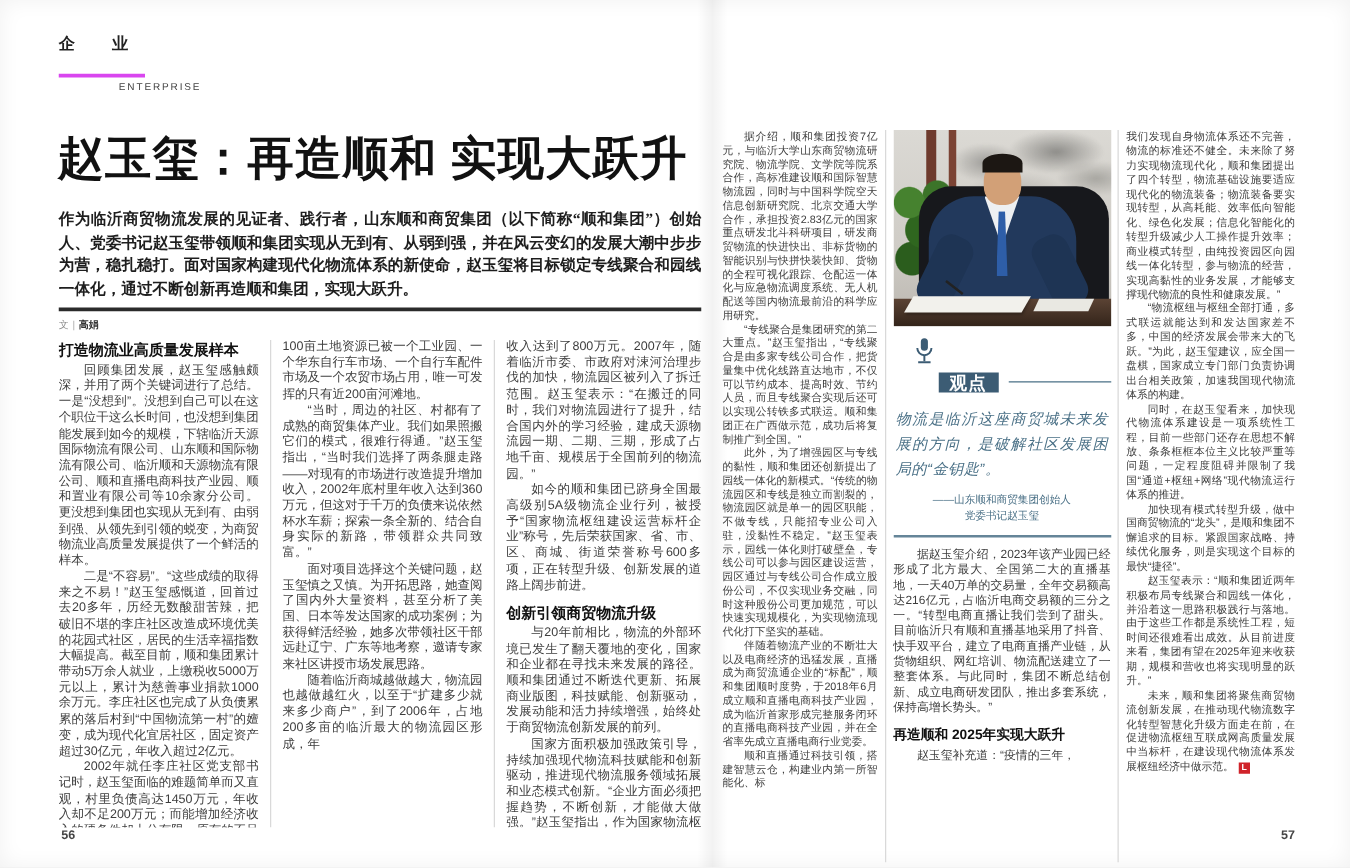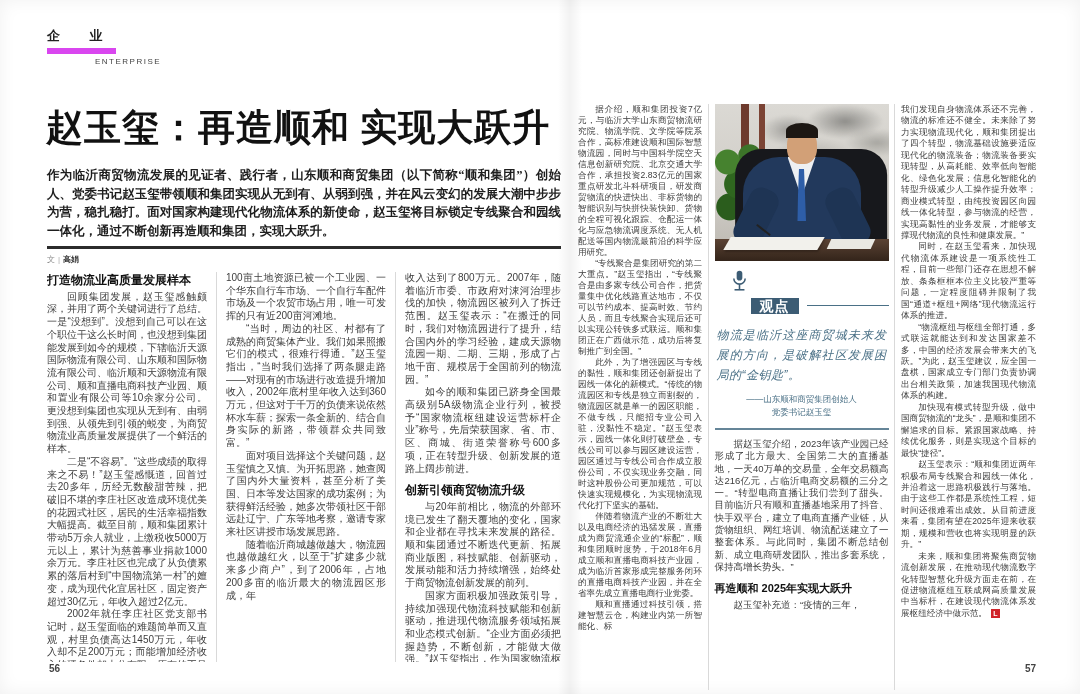--- a/index.html
+++ b/index.html
@@ -5,21 +5,21 @@
   html,body{margin:0;padding:0;background:#f0f0ef;}
   .spread{position:relative;width:1080px;height:694px;background:#fff;margin:0 auto;
           font-family:"Liberation Sans","DejaVu Sans",sans-serif;color:#3d3d3d;
           box-shadow:inset 0 0 18px rgba(0,0,0,.06);overflow:hidden;}
   .gutter{position:absolute;left:558px;top:0;width:24px;height:100%;
           background:linear-gradient(90deg,rgba(0,0,0,0) 0%,rgba(0,0,0,.05) 50%,rgba(0,0,0,0) 100%);}
 
   
   .kicker{position:absolute;left:47px;top:26px;}
   .kicker-cn{font-size:13px;font-weight:bold;color:#222;letter-spacing:13px;
-             border-bottom:6px solid #d946ef;padding-bottom:3px;display:inline-block;}
+             border-bottom:3px solid #d946ef;padding-bottom:15px;display:inline-block;}
   .kicker-en{font-size:8px;color:#444;letter-spacing:1.5px;margin-top:3px;padding-left:48px;}
   .title{position:absolute;left:46px;top:106px;width:515px;margin:0;
          font-family:"Liberation Serif","DejaVu Serif",serif;font-weight:bold;
          font-size:37px;line-height:44px;color:#111;letter-spacing:1px;}
   .standfirst{position:absolute;left:47px;top:166px;width:514px;margin:0;
          font-family:"Liberation Serif","DejaVu Serif",serif;font-weight:bold;
          font-size:12.5px;line-height:18.5px;color:#1e1e1e;text-align:justify;}
   .head-rule{position:absolute;left:47px;top:246px;width:514px;height:3px;background:#2b2b2b;}
   .byline{position:absolute;left:47px;top:254px;font-size:8px;color:#888;}
   .byline .sep{margin:0 3px;color:#aaa;}
@@ -201,22 +201,22 @@
       <div style="margin-top:8px">
           <p class="para">据赵玉玺介绍，2023年该产业园已经形成了北方最大、全国第二大的直播基地，一天40万单的交易量，全年交易额高达216亿元，占临沂电商交易额的三分之一。“转型电商直播让我们尝到了甜头。目前临沂只有顺和直播基地采用了抖音、快手双平台，建立了电商直播产业链，从货物组织、网红培训、物流配送建立了一整套体系。与此同时，集团不断总结创新、成立电商研发团队，推出多套系统，保持高增长势头。”</p>
           <h3 class="col-h">再造顺和 2025年实现大跃升</h3>
           <p class="para">赵玉玺补充道：“疫情的三年，</p>
         </div>
     </div>
 
     <div class="vrule"></div>
     <div class="col rp-col3">
         <p class="para no-indent">我们发现自身物流体系还不完善，物流的标准还不健全。未来除了努力实现物流现代化，顺和集团提出了四个转型，物流基础设施要适应现代化的物流装备；物流装备要实现转型，从高耗能、效率低向智能化、绿色化发展；信息化智能化的转型升级减少人工操作提升效率；商业模式转型，由纯投资园区向园线一体化转型，参与物流的经营，实现高黏性的业务发展，才能够支撑现代物流的良性和健康发展。”</p>
+        <p class="para">“物流枢纽与枢纽全部打通，多式联运就能达到和发达国家差不多，中国的经济发展会带来大的飞跃。”为此，赵玉玺建议，应全国一盘棋，国家成立专门部门负责协调出台相关政策，加速我国现代物流体系的构建。</p>
         <p class="para">同时，在赵玉玺看来，加快现代物流体系建设是一项系统性工程，目前一些部门还存在思想不解放、条条框框本位主义比较严重等问题，一定程度阻碍并限制了我国“通道+枢纽+网络”现代物流运行体系的推进。</p>
-        <p class="para">“物流枢纽与枢纽全部打通，多式联运就能达到和发达国家差不多，中国的经济发展会带来大的飞跃。”为此，赵玉玺建议，应全国一盘棋，国家成立专门部门负责协调出台相关政策，加速我国现代物流体系的构建。</p>
         <p class="para">加快现有模式转型升级，做中国商贸物流的“龙头”，是顺和集团不懈追求的目标。紧跟国家战略、持续优化服务，则是实现这个目标的最快“捷径”。</p>
         <p class="para">赵玉玺表示：“顺和集团近两年积极布局专线聚合和园线一体化，并沿着这一思路积极践行与落地。由于这些工作都是系统性工程，短时间还很难看出成效。从目前进度来看，集团有望在2025年迎来收获期，规模和营收也将实现明显的跃升。”</p>
         <p class="para">未来，顺和集团将聚焦商贸物流创新发展，在推动现代物流数字化转型智慧化升级方面走在前，在促进物流枢纽互联成网高质量发展中当标杆，在建设现代物流体系发展枢纽经济中做示范。<span class="end-mark">L</span></p>
       </div>
   </div>
 
   <div class="pagenum pagenum-right">57</div>
 </div>
 
 </body></html>

